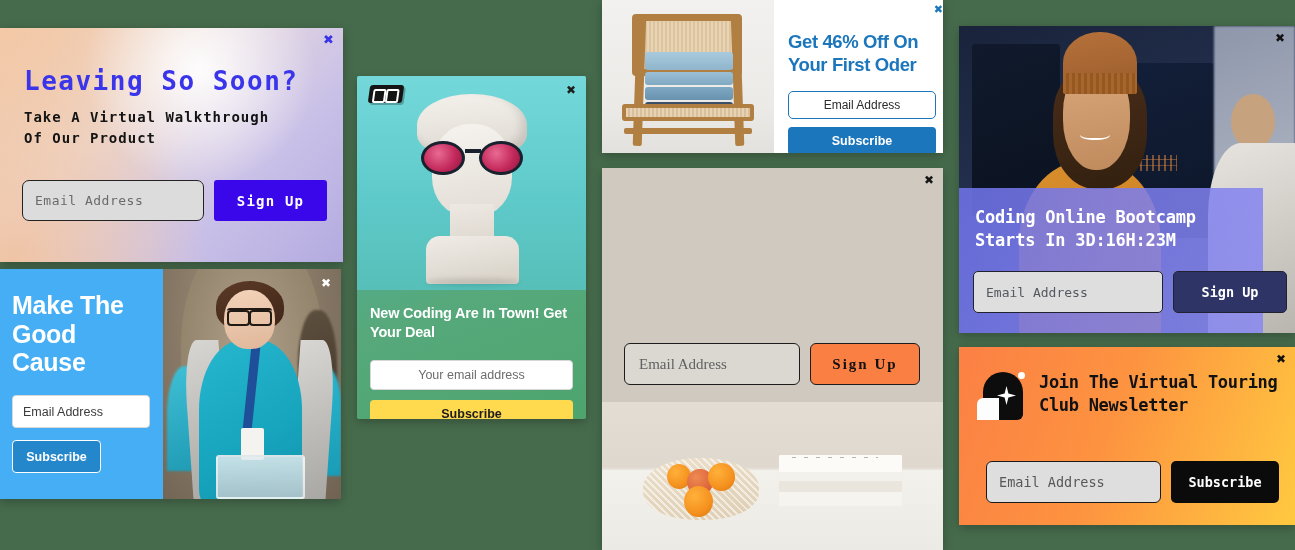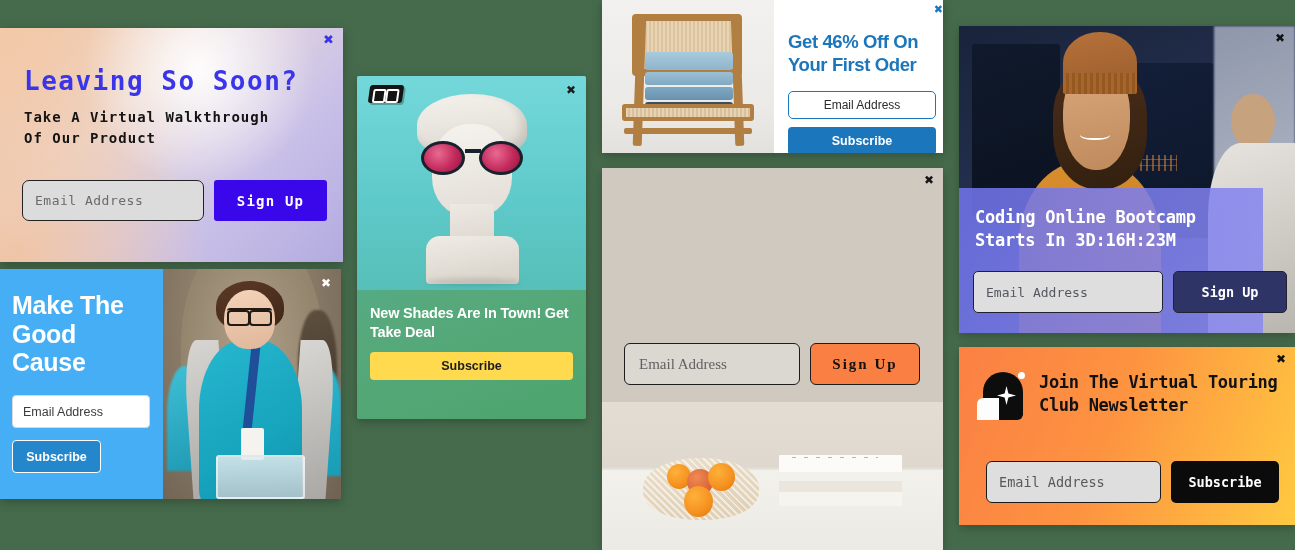--- a/index.html
+++ b/index.html
@@ -520,21 +520,22 @@
             <div class="sh-bridge"></div>
             <div class="sh-lens r"></div>
         </div>
         <div class="sh-neck"></div>
         <div class="sh-shoulder"></div>
         <div class="sh-foot"></div>
       </div>
     </div>
     <div class="close">✖</div>
     <div class="sh-body">
-      <div class="sh-title">New Shades Are In Town! Get Take Deal</div>
+      <div class="sh-title">New Coding Are In Town! Get Your Deal</div>
+      <input class="sh-input" type="text" placeholder="Your email address" style="">
       <button class="sh-btn">Subscribe</button>
     </div>
   </div>
 
   <div class="popup" id="card-denim">
     <div class="dn-photo">
       <div class="dn-chairback"></div>
       <div class="dn-legL"></div>
         <div class="dn-legR"></div>
       <div class="dn-jeans">

